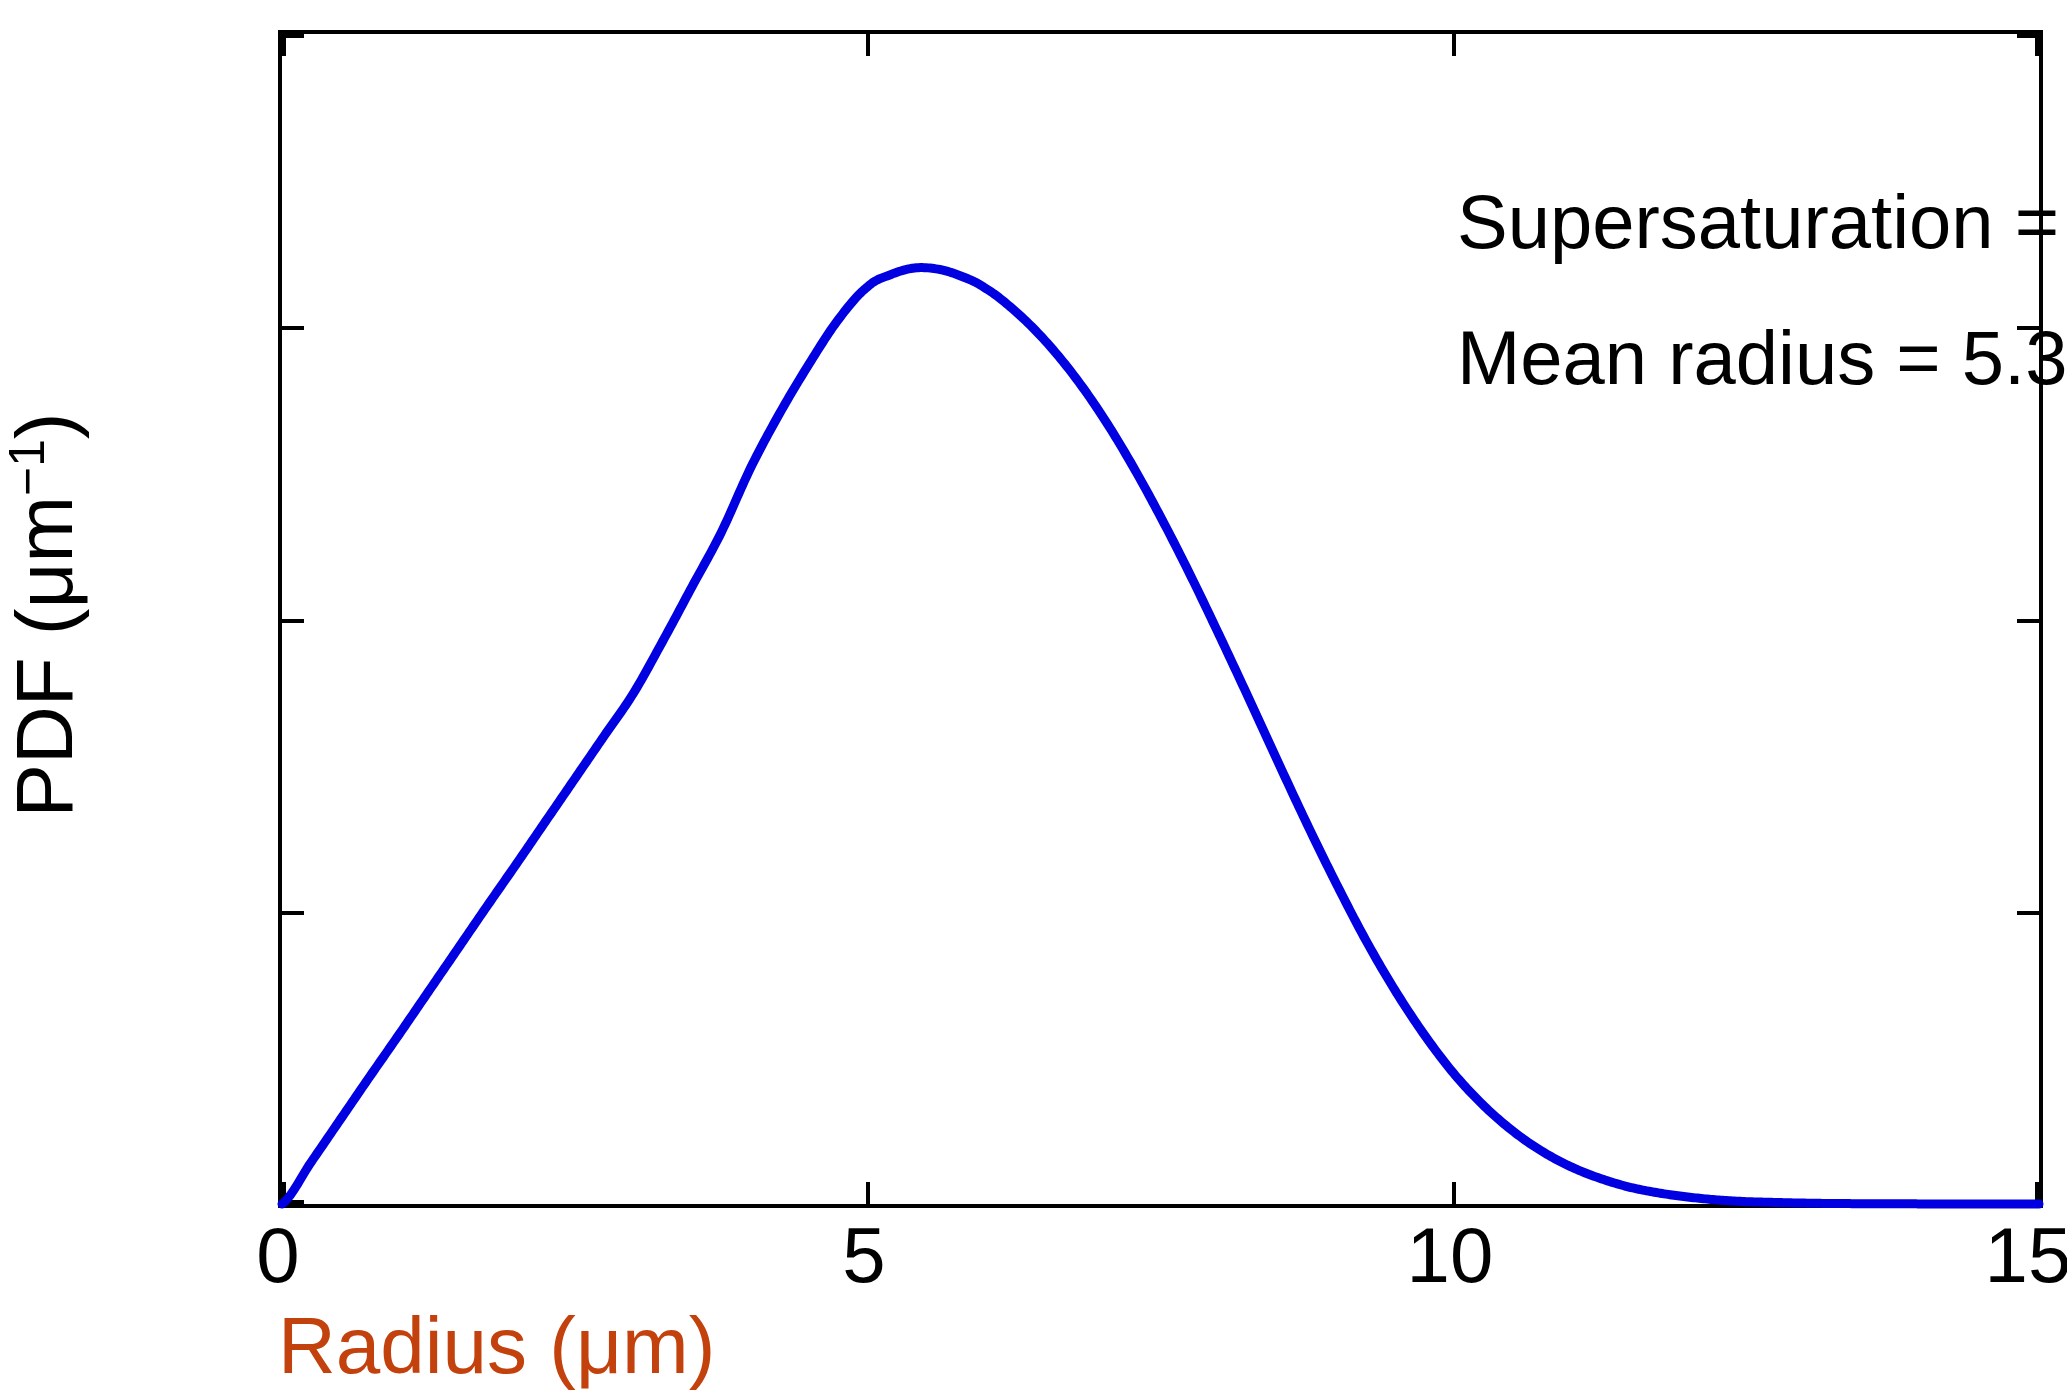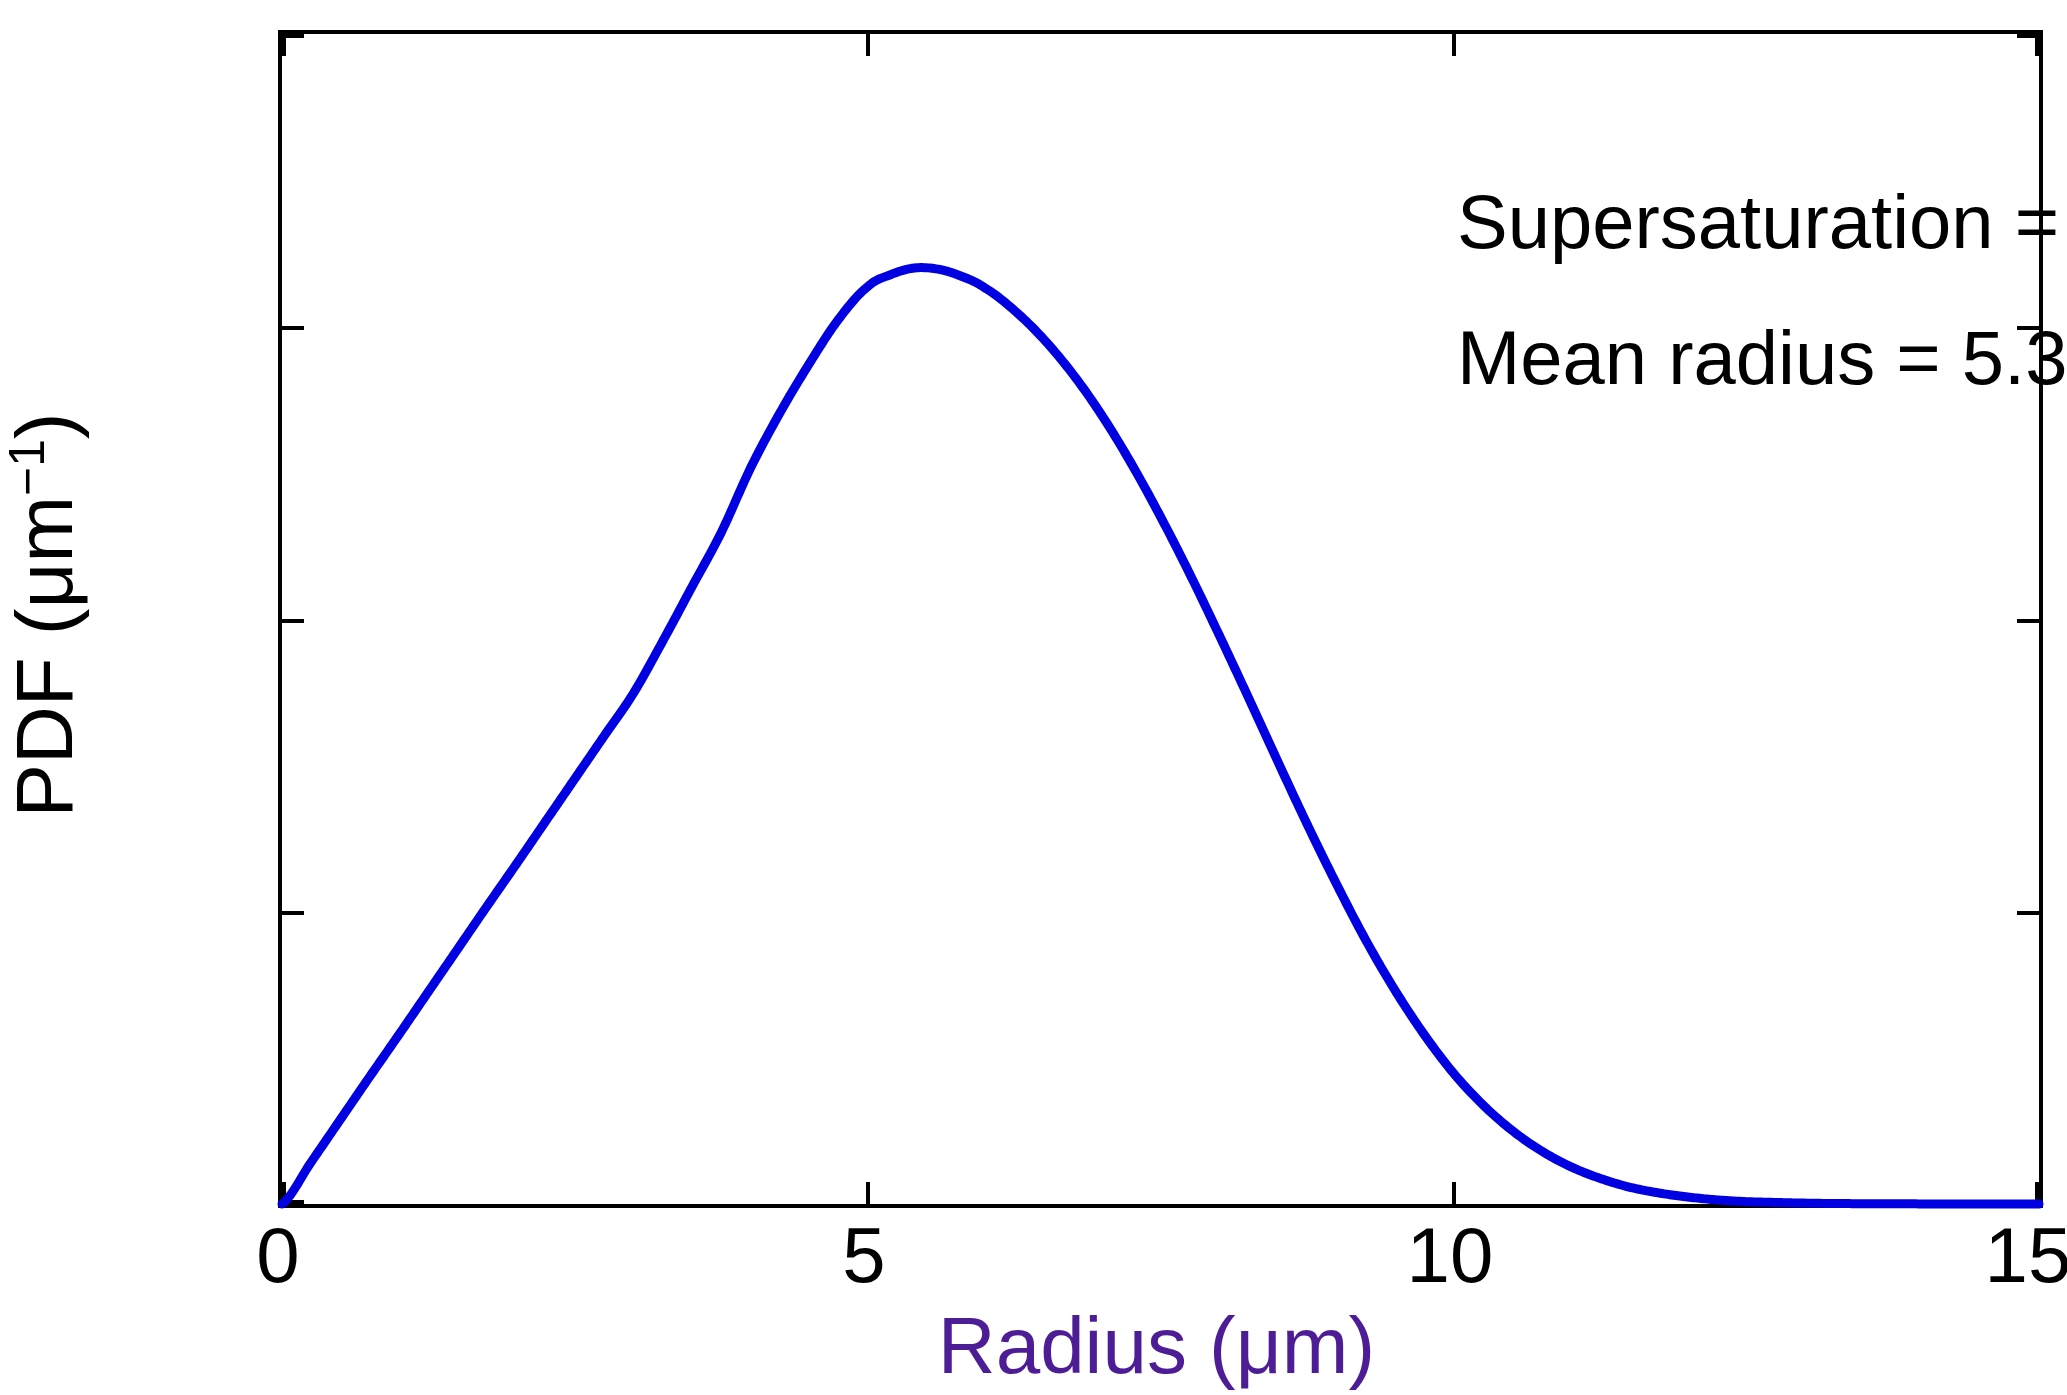--- a/index.html
+++ b/index.html
@@ -98,25 +98,25 @@
     font-size: 80px;
     line-height: 90px;
     white-space: nowrap;
     color: #000000;
   }
   #x-axis-title {
     position: absolute;
     left: 278px;
     top: 1302px;
     width: 1757px;
-    text-align: center;
+    text-align: left;
     font-size: 80px;
     line-height: 88px;
     white-space: nowrap;
-    color: #4c1d95;
+    color: #c2410c;
   }
 
   .sup {
     font-size: 0.62em;
     vertical-align: super;
     line-height: 0;
   }
 
   
   #annotations {

